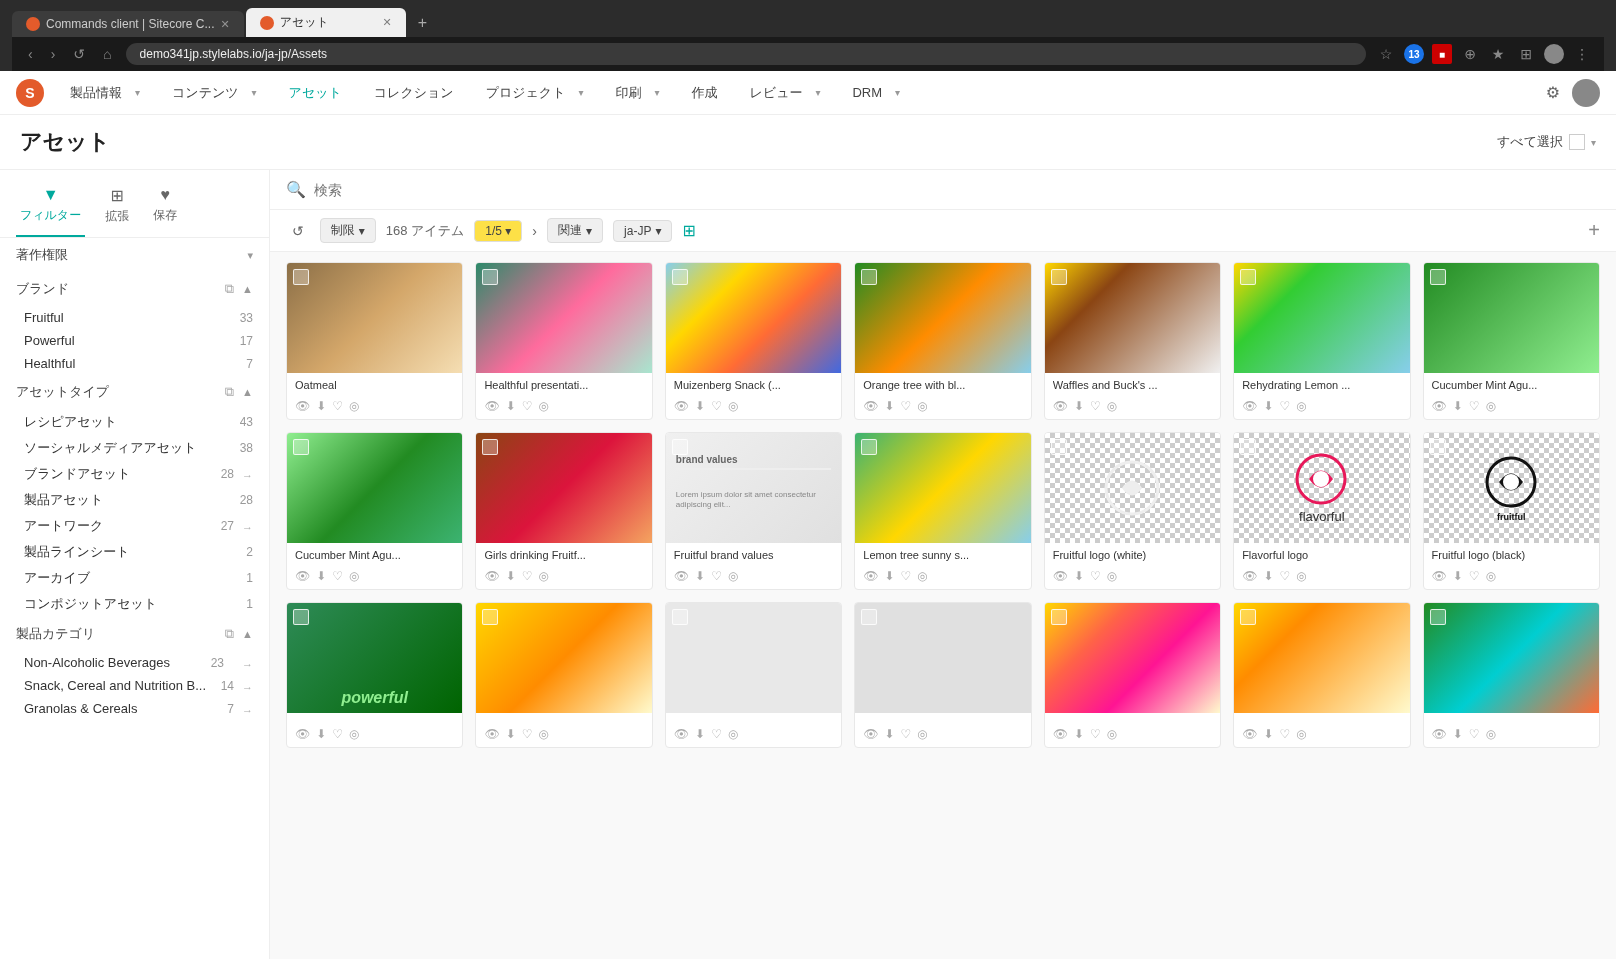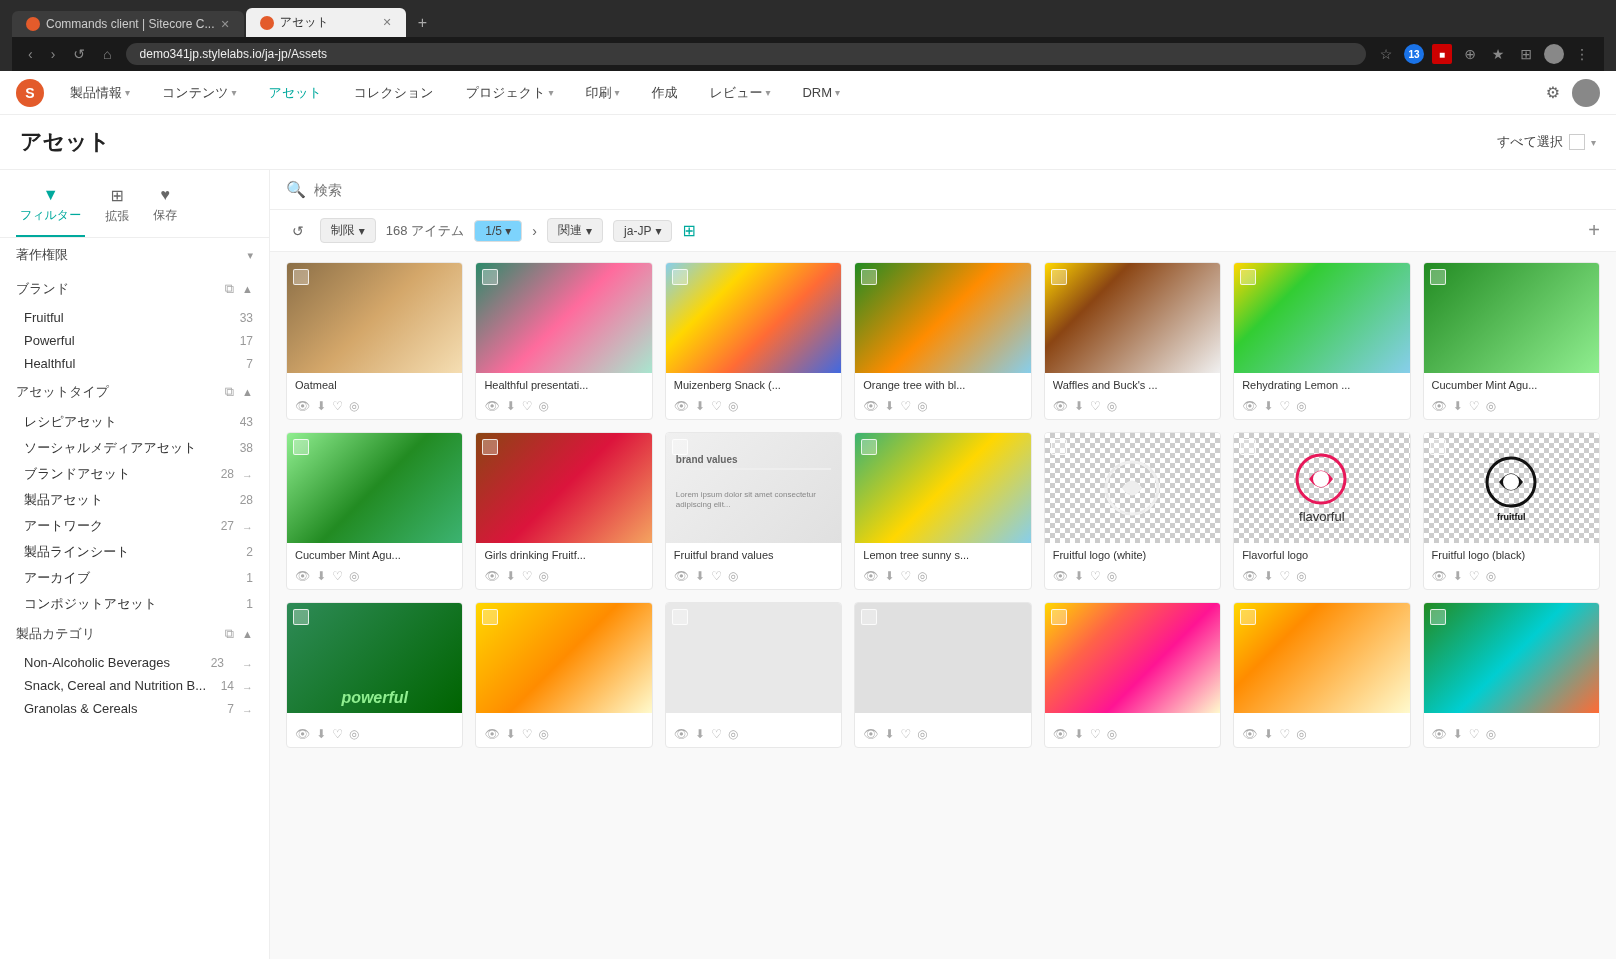--- a/index.html
+++ b/index.html
@@ -21,21 +21,21 @@
     .address-input { background: #3a3a3a; border: none; border-radius: 20px; padding: 4px 14px; color: #eee; font-size: 12px; flex: 1; outline: none; }
     .toolbar-icons { display: flex; gap: 8px; align-items: center; color: #888; font-size: 14px; margin-left: auto; }
     .toolbar-icon { width: 20px; height: 20px; display: flex; align-items: center; justify-content: center; cursor: pointer; }
 
     
     .app { background: white; }
 
     
     .top-nav { background: white; border-bottom: 1px solid #eee; padding: 0 16px; display: flex; align-items: center; height: 44px; gap: 20px; }
     .brand-logo { width: 28px; height: 28px; background: #e35b2b; border-radius: 50%; display: flex; align-items: center; justify-content: center; color: white; font-weight: bold; font-size: 14px; flex-shrink: 0; }
-    .nav-item { font-size: 13px; color: #444; cursor: pointer; padding: 4px 6px; display: flex; align-items: center; gap: 3px; white-space: nowrap; }
+    .nav-item { font-size: 13px; color: #444; cursor: pointer; padding: 4px 6px; display: flex; align-items: center; gap: 13px; white-space: nowrap; }
     .nav-item.active { color: #00a99d; font-weight: 500; }
     .nav-item .caret { font-size: 10px; color: #999; }
     .nav-right { margin-left: auto; display: flex; align-items: center; gap: 12px; }
     .nav-icon-btn { background: none; border: none; cursor: pointer; color: #666; font-size: 16px; }
     .avatar { width: 28px; height: 28px; border-radius: 50%; background: #888; }
 
     
     .page-header { padding: 12px 20px; display: flex; align-items: center; justify-content: space-between; background: white; border-bottom: 1px solid #eee; }
     .page-title { font-size: 22px; font-weight: 600; color: #222; }
     .select-all-btn { display: flex; align-items: center; gap: 6px; font-size: 13px; color: #444; cursor: pointer; }
@@ -65,21 +65,21 @@
     
     .search-bar { background: white; border-bottom: 1px solid #eee; padding: 10px 16px; display: flex; align-items: center; gap: 8px; }
     .search-icon-wrap { color: #aaa; font-size: 16px; }
     .search-input { border: none; outline: none; flex: 1; font-size: 14px; color: #4d7c0f; background: transparent; }
 
     
     .assets-toolbar { background: white; border-bottom: 1px solid #eee; padding: 8px 16px; display: flex; align-items: center; gap: 10px; }
     .toolbar-btn { background: none; border: none; cursor: pointer; color: #666; font-size: 14px; padding: 3px 6px; }
     .badge-btn { background: #f0f0f0; border: 1px solid #ddd; border-radius: 4px; padding: 3px 10px; font-size: 12px; color: #444; cursor: pointer; display: flex; align-items: center; gap: 4px; }
     .item-count { font-size: 13px; color: #666; }
-    .page-btn { background: #7dd3fc; border: 1px solid #ddd; border-radius: 4px; padding: 3px 10px; font-size: 12px; color: #444; cursor: pointer; }
+    .page-btn { background: #fde047; border: 1px solid #ddd; border-radius: 4px; padding: 3px 10px; font-size: 12px; color: #444; cursor: pointer; }
     .next-btn { background: none; border: none; cursor: pointer; color: #666; font-size: 14px; }
     .grid-btn { background: none; border: none; cursor: pointer; color: #00a99d; font-size: 16px; }
     .plus-btn { background: none; border: none; cursor: pointer; color: #888; font-size: 20px; position: relative; }
 
     
     .asset-grid { padding: 10px 16px; display: grid; grid-template-columns: repeat(7, 1fr); gap: 12px; }
     .asset-card { background: white; border: 1px solid #e8e8e8; border-radius: 4px; overflow: hidden; cursor: pointer; position: relative; }
     .asset-thumb { width: 100%; height: 110px; object-fit: cover; position: relative; overflow: hidden; }
     .asset-checkbox { position: absolute; top: 6px; left: 6px; width: 16px; height: 16px; border: 1px solid rgba(255,255,255,0.8); background: rgba(255,255,255,0.3); border-radius: 2px; z-index: 2; }
     .asset-info { padding: 6px 8px 4px; }

